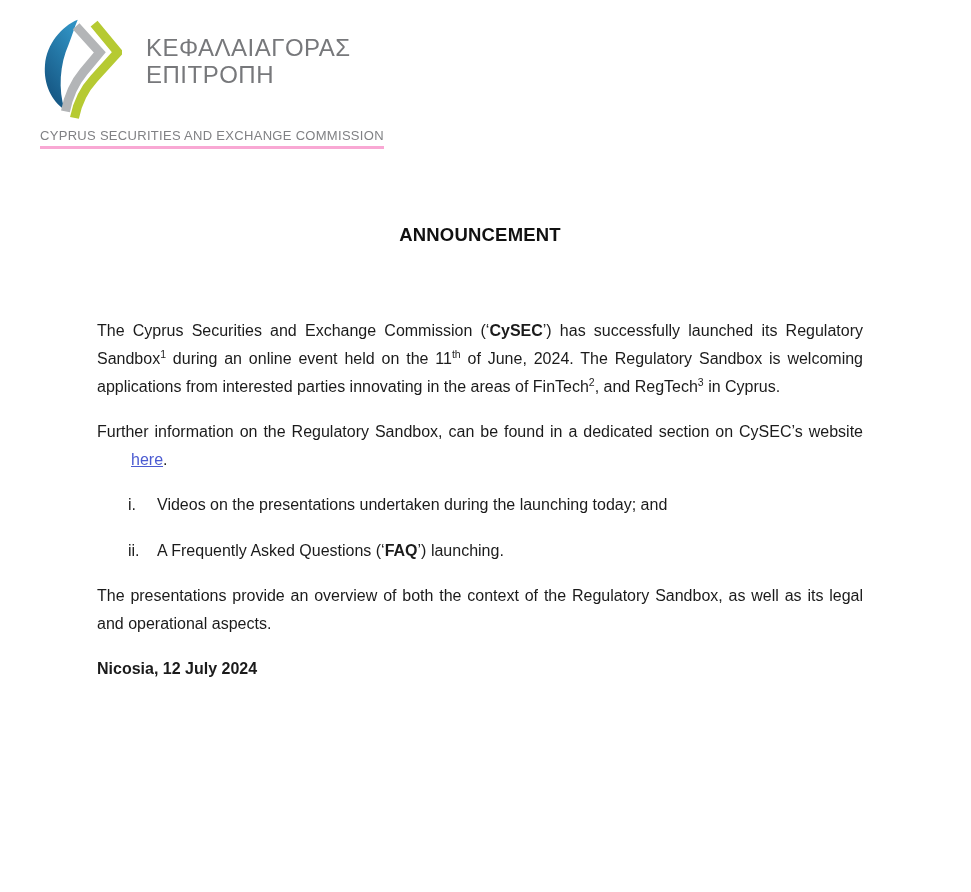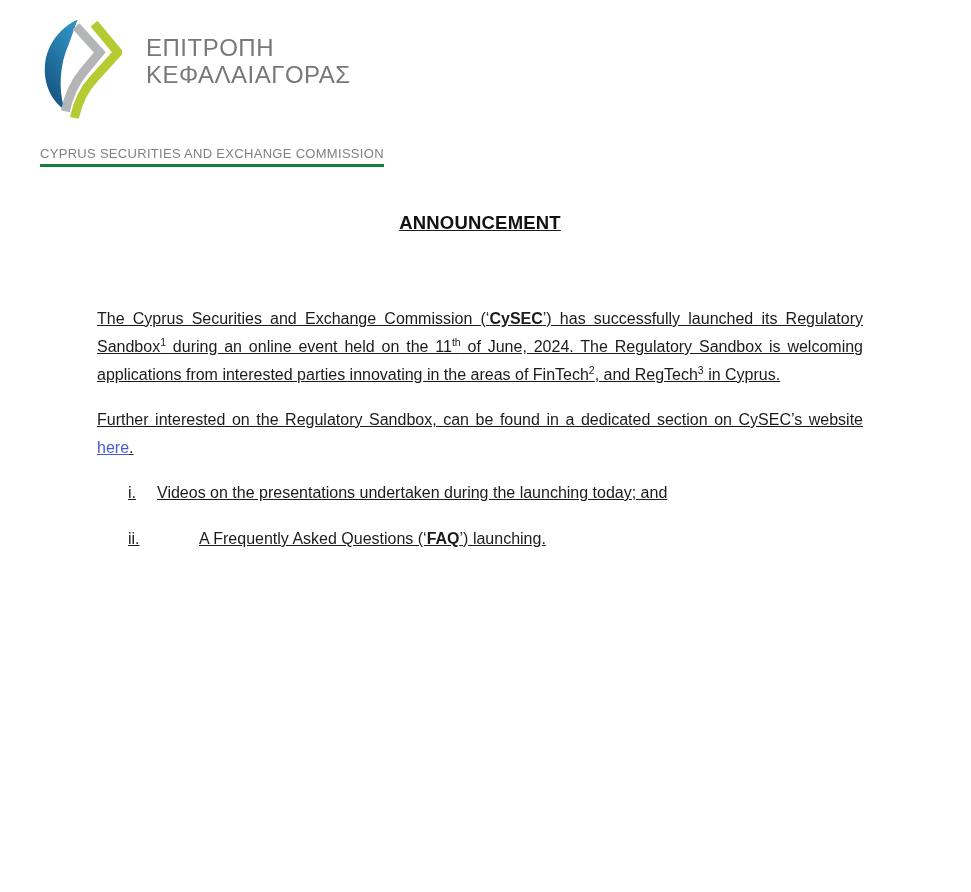--- a/index.html
+++ b/index.html
@@ -36,36 +36,35 @@
   .logo-greek {
     font-size: 24px;
     line-height: 27px;
     color: #77787b;
     letter-spacing: 0.5px;
     padding-top: 16px;
     white-space: nowrap;
   }
   .logo-caption {
     display: inline-block;
-    margin-top: 20px;
+    margin-top: 2px;
     font-size: 13px;
     letter-spacing: 0.3px;
     color: #808184;
-    border-bottom: 3px solid #15803d;
+    border-bottom: 3px solid #f9a8d4;
     padding-bottom: 3px;
     white-space: nowrap;
   }
 
   
   .content {
     position: absolute;
     left: 97px;
-    top: 212px;
+    top: 224px;
     width: 766px;
-    text-decoration: underline;
   }
   .title {
     margin: 0 0 72px 0;
     font-size: 18.5px;
     line-height: 21px;
     font-weight: bold;
     text-align: center;
     letter-spacing: 0.2px;
     color: #111111;
   }
@@ -89,21 +88,21 @@
   .roman-list {
     list-style: none;
     margin: 0 0 17px 0;
     padding: 0;
   }
   .list-item {
     display: flex;
     font-size: 16px;
     line-height: 28px;
   }
-  .list-item + .list-item { margin-top: 18px; gap: 42px; }
+  .list-item + .list-item { margin-top: 18px; }
   .marker {
     flex: none;
     margin-left: 31px;
     width: 29px;
   }
   .li-text { flex: 1; }
   .date-line {
     font-weight: bold;
     text-align: left;
   }
@@ -120,43 +119,45 @@
           <linearGradient id="gBlue" x1="0.6" y1="0" x2="0.1" y2="1">
             <stop offset="0" stop-color="#2f90c1"></stop>
             <stop offset="1" stop-color="#124e7a"></stop>
           </linearGradient>
         </defs>
         <path d="M46,2 C26,10 8,32 6,57 C4,81 14,101 30,112 C22,88 24,56 35,32 C39,22 42,11 46,2 Z" fill="url(#gBlue)"></path>
         <path d="M44,10 L73,42 L53,66 C43,78 35,94 31,114" fill="none" stroke="#b3b5b7" stroke-width="11" stroke-linejoin="miter"></path>
         <path d="M66,7 L95,42 L66,74 C54,87 46,102 42,122" fill="none" stroke="#b6ca32" stroke-width="11" stroke-linejoin="miter"></path>
       </svg>
       <div class="logo-greek">
+        <div>ΚΕΦΑΛΑΙΑΓΟΡΑΣ</div>
         <div>ΕΠΙΤΡΟΠΗ</div>
-        <div>ΚΕΦΑΛΑΙΑΓΟΡΑΣ</div>
       </div>
     </div>
     <div class="logo-caption">CYPRUS SECURITIES AND EXCHANGE COMMISSION</div>
   </header>
 
   <main class="content">
     <h1 class="title">ANNOUNCEMENT</h1>
 
     <p class="para"><span>The Cyprus Securities and Exchange Commission (‘</span><span class="b">CySEC</span><span>’) has successfully launched its Regulatory Sandbox</span><sup>1</sup><span> during an online event held on the 11</span><sup>th</sup><span> of June, 2024. The Regulatory Sandbox is welcoming applications from interested parties innovating in the areas of FinTech</span><sup>2</sup><span>, and RegTech</span><sup>3</sup><span> in Cyprus.</span></p>
 
-    <p class="para"><span>Further interested on the Regulatory Sandbox, can be found in a dedicated section on CySEC’s website </span><a href="#" class="doc-link" style="color: rgb(74, 90, 209);">here</a><span>.</span></p>
+    <p class="para"><span>Further information on the Regulatory Sandbox, can be found in a dedicated section on CySEC’s website </span><a href="#" class="doc-link" style="color: rgb(74, 90, 209); margin-left: 34px;">here</a><span>.</span></p>
 
 
     <ol class="roman-list">
       <li class="list-item">
         <span class="marker">i.</span>
         <span class="li-text"><span>Videos on the presentations undertaken during the launching today; and</span></span>
       </li>
       <li class="list-item">
         <span class="marker">ii.</span>
         <span class="li-text"><span>A Frequently Asked Questions (‘</span><span class="b">FAQ</span><span>’) launching.</span></span>
       </li>
     </ol>
 
+    <p class="para"><span>The presentations provide an overview of both the context of the Regulatory Sandbox, as well as its legal and operational aspects.</span></p>
 
 
+    <p class="para date-line">Nicosia, 12 July 2024</p>
   </main>
 
 </div>
 
 </body></html>

